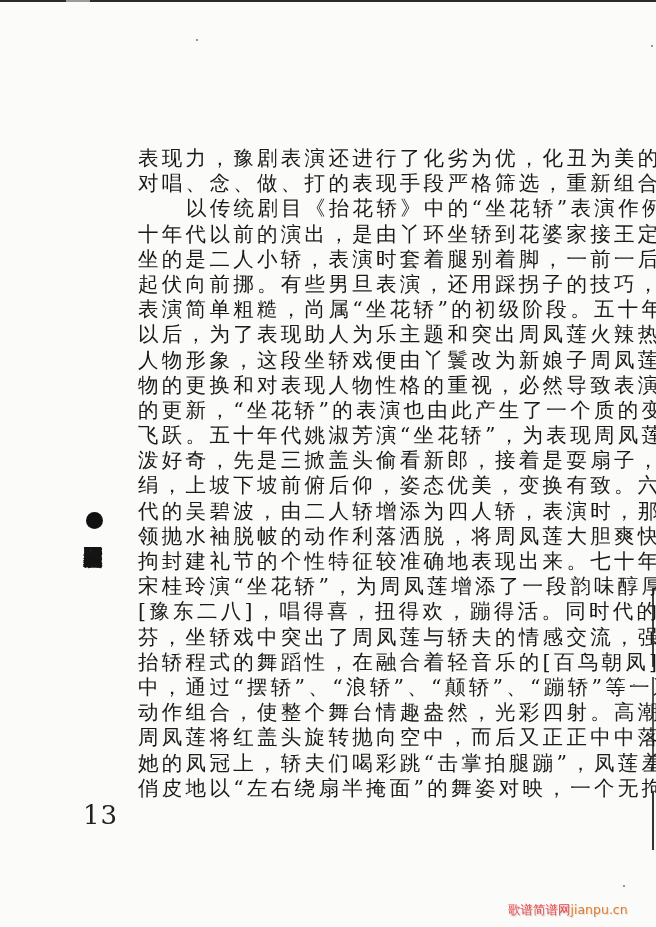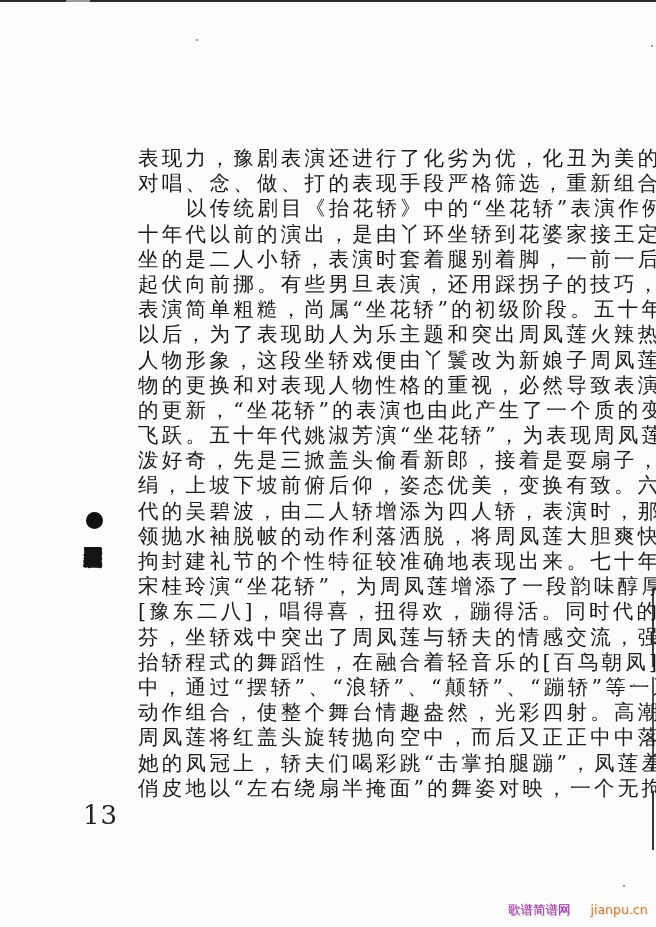--- a/index.html
+++ b/index.html
@@ -88,27 +88,27 @@
     }
     .watermark {
       position: absolute;
       left: 508px;
       top: 902px;
       font-size: 12.5px;
       white-space: nowrap;
     }
     .watermark .wm-cn {
       font-family: Liberation Sans, sans-serif;
-      color: #a21caf;
+      color: #ef4444;
       text-shadow: 1px 1px 1px #ccc;
     }
     .watermark .wm-en {
       font-family: "DejaVu Sans", "Liberation Sans", sans-serif;
       color: #e07b2a;
-      margin-left: 20px;
+      margin-left: 0;
       text-shadow: 1px 1px 1px #ddd;
     }
     .speck {
       position: absolute;
       width: 2px;
       height: 2px;
       background: #777;
       border-radius: 50%;
     }
   </style>

